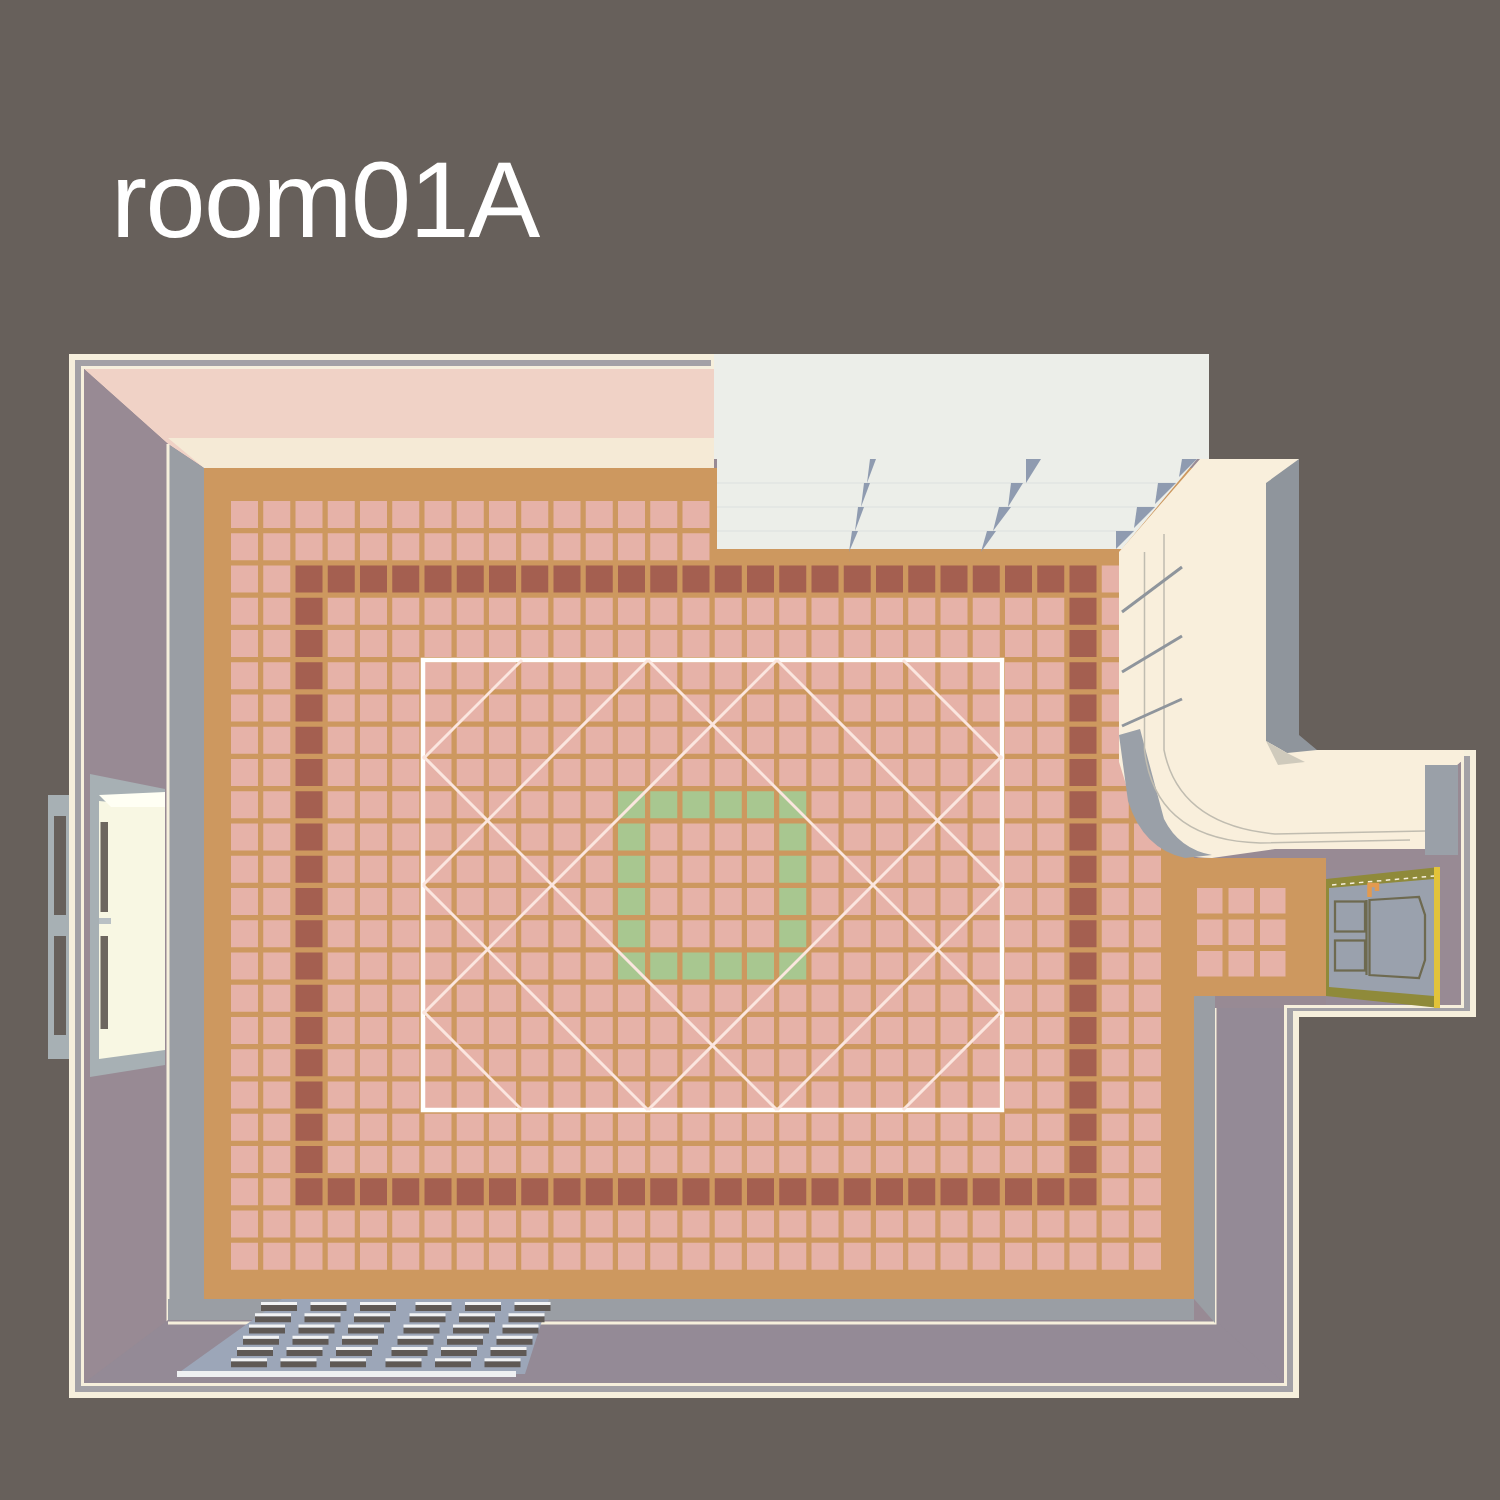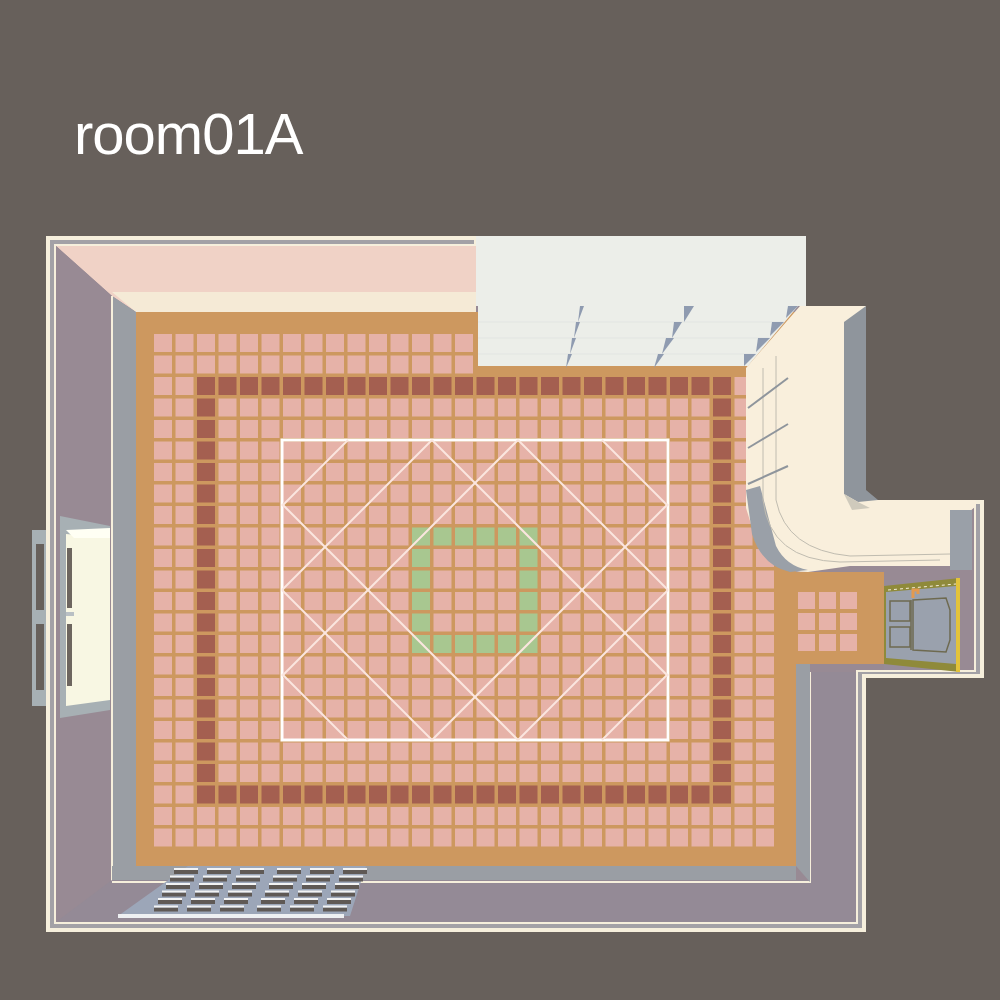--- a/index.html
+++ b/index.html
@@ -4,21 +4,21 @@
   <style>
     html, body { margin: 0; padding: 0; }
     body {
       width: 1000px; height: 1000px; overflow: hidden;
       background: #67605b;
       position: relative;
       font-family: "Liberation Sans", sans-serif;
     }
     .title {
       position: absolute; left: 74px; top: 84px;
-      font-size: 58px; color: #ffffff; line-height: 100px;
+      font-size: 72px; color: #ffffff; line-height: 100px;
       font-family: "Liberation Sans", sans-serif;
       letter-spacing: -1px;
     }
     svg.plan { position: absolute; left: 0; top: 0; }
   </style>
 </head>
 <body>
 
 <div class="title">room01A</div>
 

